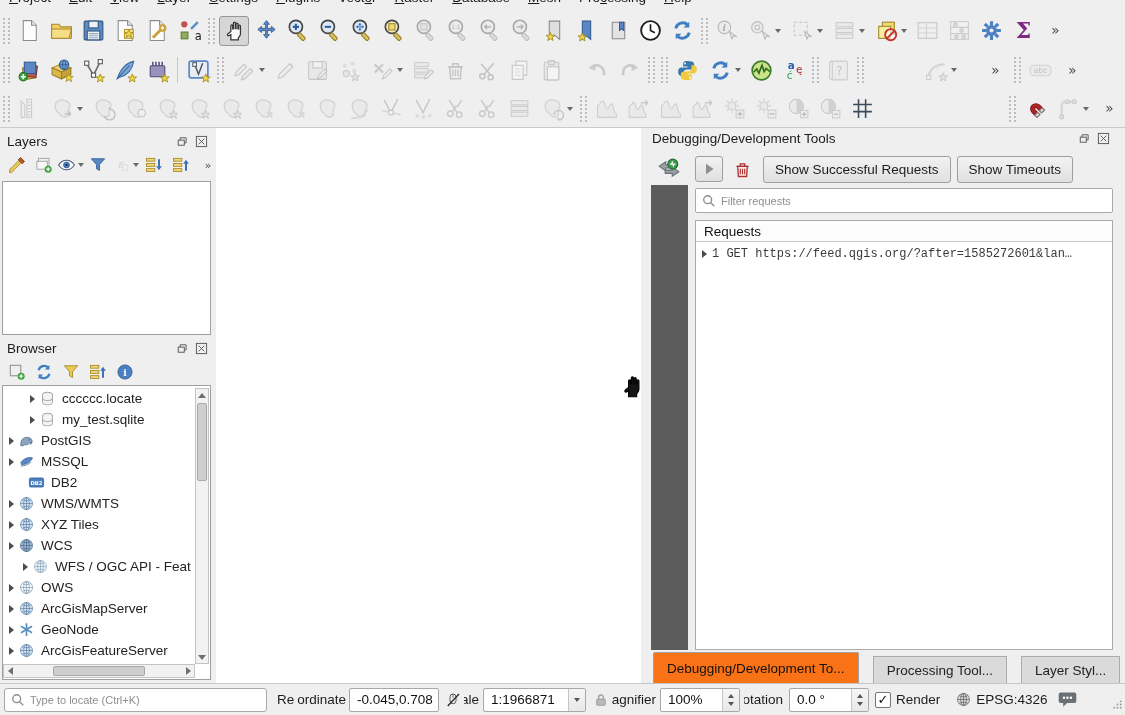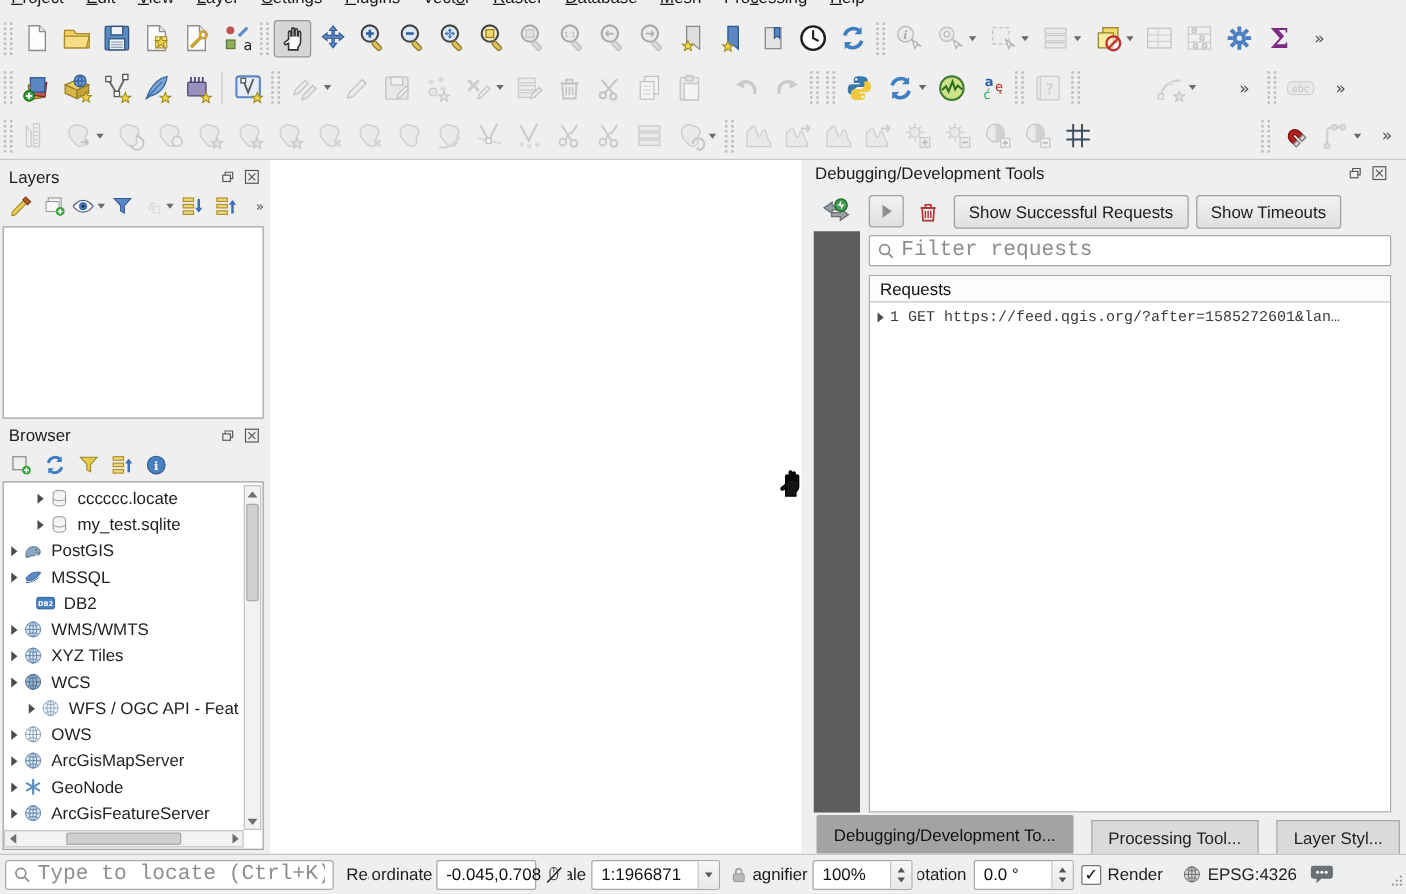--- a/index.html
+++ b/index.html
@@ -54,30 +54,30 @@
 
 #devpanel{position:absolute;left:645px;top:128px;width:470px;height:522px}
 #dev-tabicon{position:absolute;left:7px;top:26px;width:34px;height:30px;display:flex;align-items:center;justify-content:center}
 #dev-strip{position:absolute;left:6px;top:57px;width:37px;height:465px;background:#5c5c5c}
 #dev-tools{position:absolute;left:50px;top:27px;right:0;height:28px;display:flex;align-items:center}
 .push-btn{height:27px;padding:0 11px;background:linear-gradient(#f2f2f2,#e0e0e0);border:1px solid #9f9f9f;border-radius:3px;margin-right:6px;font-size:13.5px;display:flex;align-items:center;color:#1c1c1c}
 .sq-btn{width:28px;height:26px;background:linear-gradient(#f2f2f2,#e0e0e0);border:1px solid #9f9f9f;border-radius:3px;display:flex;align-items:center;justify-content:center;margin-right:6px}
 .flat-btn{width:26px;height:26px;display:flex;align-items:center;justify-content:center;margin-right:8px}
 .search-box{display:flex;align-items:center;background:#fff;border:1px solid #a9a9a9;border-radius:2px;height:25px;padding:0 6px}
 .search-box svg{flex:0 0 auto;margin-right:5px}
-.search-box input{border:none;outline:none;flex:1;font-size:17px;font-family:Liberation Mono, monospace;background:transparent;color:#b91c1c}
+.search-box input{border:none;outline:none;flex:1;font-size:11px;font-family:Liberation Sans, sans-serif;background:transparent;color:#b91c1c}
 .search-box input::placeholder{color:#8e8e8e}
 #dev-filter{position:absolute;left:50px;top:60px;right:2px}
 #dev-requests{position:absolute;left:50px;top:92px;right:2px;bottom:0;background:#fff;border:1px solid #ababab}
 #dev-req-header{height:21px;border-bottom:1px solid #c6c6c6;background:#fcfcfc;display:flex;align-items:center;padding-left:8px;font-size:13.5px;color:#111}
 #dev-req-row{display:flex;align-items:center;height:20px;margin-top:2px;font-family:Liberation Mono, monospace;font-size:12px;color:#3a3a3a;white-space:nowrap;overflow:hidden}
 
 #bottom-tabs{position:absolute;left:645px;top:650px;width:480px;height:33px;display:flex;align-items:flex-end;padding-left:8px}
 .btab{font-size:13.5px;white-space:nowrap;padding:0 13px;display:flex;align-items:center;flex:0 0 auto}
-.btab.active{background:#a3a3a3;border:1px solid #a3a3a3;border-bottom:none;height:31px;border-radius:2px 2px 0 0;color:#111}
+.btab.active{background:#f97316;border:1px solid #a3a3a3;border-bottom:none;height:31px;border-radius:2px 2px 0 0;color:#111}
 .btab.inactive{background:#dadada;border:1px solid #ababab;border-bottom:none;height:27px;margin-left:14px;color:#222}
 
 #statusbar{position:absolute;left:0;top:683px;width:100%;height:32px;background:#efefef;border-top:1px solid #c6c6c6;display:flex;align-items:center;padding:0 4px;font-size:13.5px}
 #locator{width:263px;height:24px;border-radius:3px;margin-right:10px}
 .sblabel{color:#1c1c1c;white-space:nowrap}
 .clipL{overflow:hidden;white-space:nowrap;flex:0 0 auto}
 .clipR{overflow:hidden;white-space:nowrap;direction:rtl;flex:0 0 auto}
 .sbox{height:24px;background:#fff;border:1px solid #a8a8a8;border-radius:2px;display:flex;align-items:center;flex:0 0 auto}
 .sval{padding:0 7px;color:#111;white-space:nowrap}
 .spin-col{width:17px;height:100%;border-left:1px solid #c6c6c6;background:linear-gradient(#f6f6f6,#e8e8e8);display:flex;flex-direction:column;align-items:center;justify-content:center;gap:4px}
@@ -1143,21 +1143,21 @@
   <div id="statusbar">
     <div class="search-box" id="locator">
       <svg width="14" height="14" viewBox="0 0 16 16">
           <circle cx="6.5" cy="6.5" r="4.5" fill="none" stroke="#8a8a8a" stroke-width="1.5"></circle>
           <path d="M10 10l4 4" stroke="#8a8a8a" stroke-width="1.5"></path>
         </svg>
       <input placeholder="Type to locate (Ctrl+K)" style="">
     </div>
     <span class="clipL sblabel" style="width:18px">Ready</span>
     <span class="clipR sblabel" style="width:49px;margin-left:2px">Coordinate</span>
-    <div class="sbox" style="width:80px;margin:12px 3px">
+    <div class="sbox" style="width:90px;margin:12px 3px">
         <span class="sval">-0.045,0.708</span>
       </div>
     <span class="icn" style="width:22px">
         <svg width="18" height="18" viewBox="0 0 24 24">
           <rect x="8" y="4" width="8" height="13" rx="4" fill="#f2f2f2" stroke="#555" stroke-width="1.3"></rect>
           <path d="M12 4v5" stroke="#555" stroke-width="1.2"></path>
           <path d="M5 20L20 4" stroke="#222" stroke-width="1.6"></path>
         </svg>
       </span>
     <span class="clipR sblabel" style="width:15px">Scale</span>

